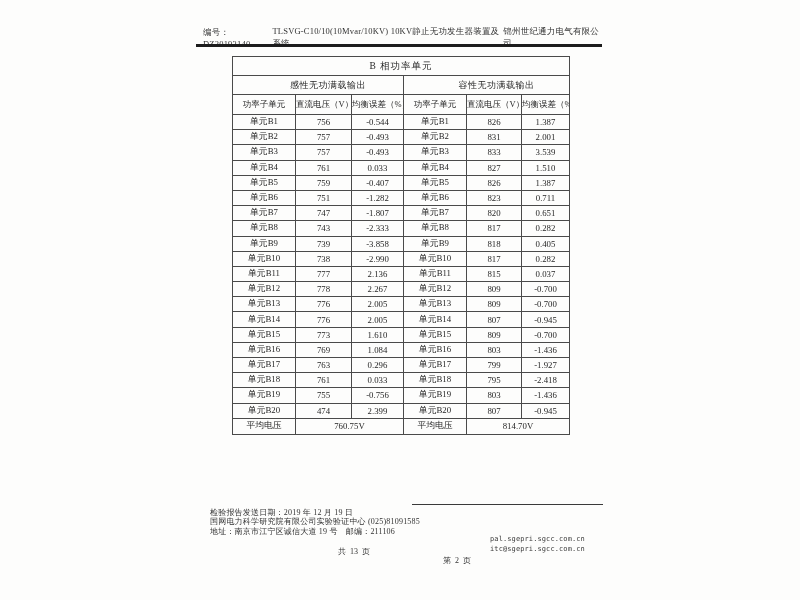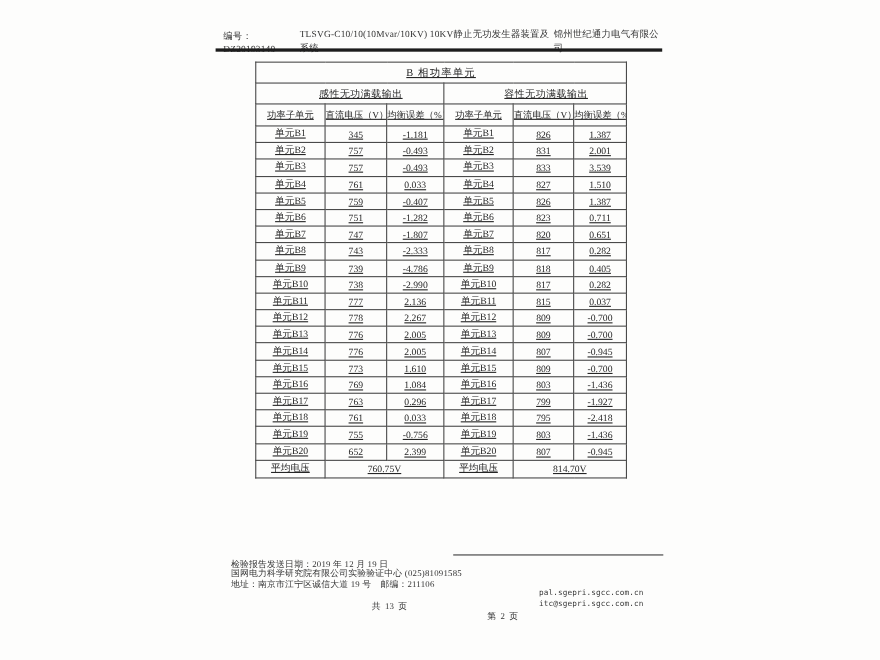--- a/index.html
+++ b/index.html
@@ -21,21 +21,21 @@
   .doc-header .num{padding-left:7px;}
   .header-rule{
     position:absolute;left:196px;top:44px;width:406px;height:2.5px;
     background:#1c1c1c;
   }
 
   
   table.report-table{
     position:absolute;left:232px;top:56px;width:337px;
     border-collapse:collapse;table-layout:fixed;
-    font-size:9px;color:#262626;text-decoration:underline;
+    font-size:9px;color:#262626;
   }
   table.report-table th, table.report-table td{
     border:1px solid #4a4a4a;
     text-align:center;vertical-align:middle;
     font-weight:normal;padding:0;overflow:hidden;white-space:nowrap;
   }
   tr.r-title th{height:18px;font-size:9.5px;letter-spacing:1px;}
   tr.r-section th{height:18px;letter-spacing:0.5px;padding-left:20px;}
   tr.r-cols th{height:19px;font-size:8.5px;}
   tr.r-data td{height:14.2px;font-size:8.8px;}
@@ -95,22 +95,22 @@
         <th>直流电压（V）</th>
         <th>均衡误差（%）</th>
         <th>功率子单元</th>
         <th>直流电压（V）</th>
         <th>均衡误差（%）</th>
       </tr>
     </thead>
     <tbody>
         <tr class="r-data">
           <td>单元B1</td>
-          <td>345</td>
-          <td>-1.181</td>
+          <td>756</td>
+          <td>-0.544</td>
           <td>单元B1</td>
           <td>826</td>
           <td>1.387</td>
         </tr>
         <tr class="r-data">
           <td>单元B2</td>
           <td>757</td>
           <td>-0.493</td>
           <td>单元B2</td>
           <td>831</td>
@@ -160,21 +160,21 @@
           <td>单元B8</td>
           <td>743</td>
           <td>-2.333</td>
           <td>单元B8</td>
           <td>817</td>
           <td>0.282</td>
         </tr>
         <tr class="r-data">
           <td>单元B9</td>
           <td>739</td>
-          <td>-4.786</td>
+          <td>-3.858</td>
           <td>单元B9</td>
           <td>818</td>
           <td>0.405</td>
         </tr>
         <tr class="r-data">
           <td>单元B10</td>
           <td>738</td>
           <td>-2.990</td>
           <td>单元B10</td>
           <td>817</td>
@@ -247,21 +247,21 @@
         <tr class="r-data">
           <td>单元B19</td>
           <td>755</td>
           <td>-0.756</td>
           <td>单元B19</td>
           <td>803</td>
           <td>-1.436</td>
         </tr>
         <tr class="r-data">
           <td>单元B20</td>
-          <td>652</td>
+          <td>474</td>
           <td>2.399</td>
           <td>单元B20</td>
           <td>807</td>
           <td>-0.945</td>
         </tr>
       </tbody>
     <tfoot>
       <tr class="r-avg">
         <td>平均电压</td>
         <td colspan="2">760.75V</td>

